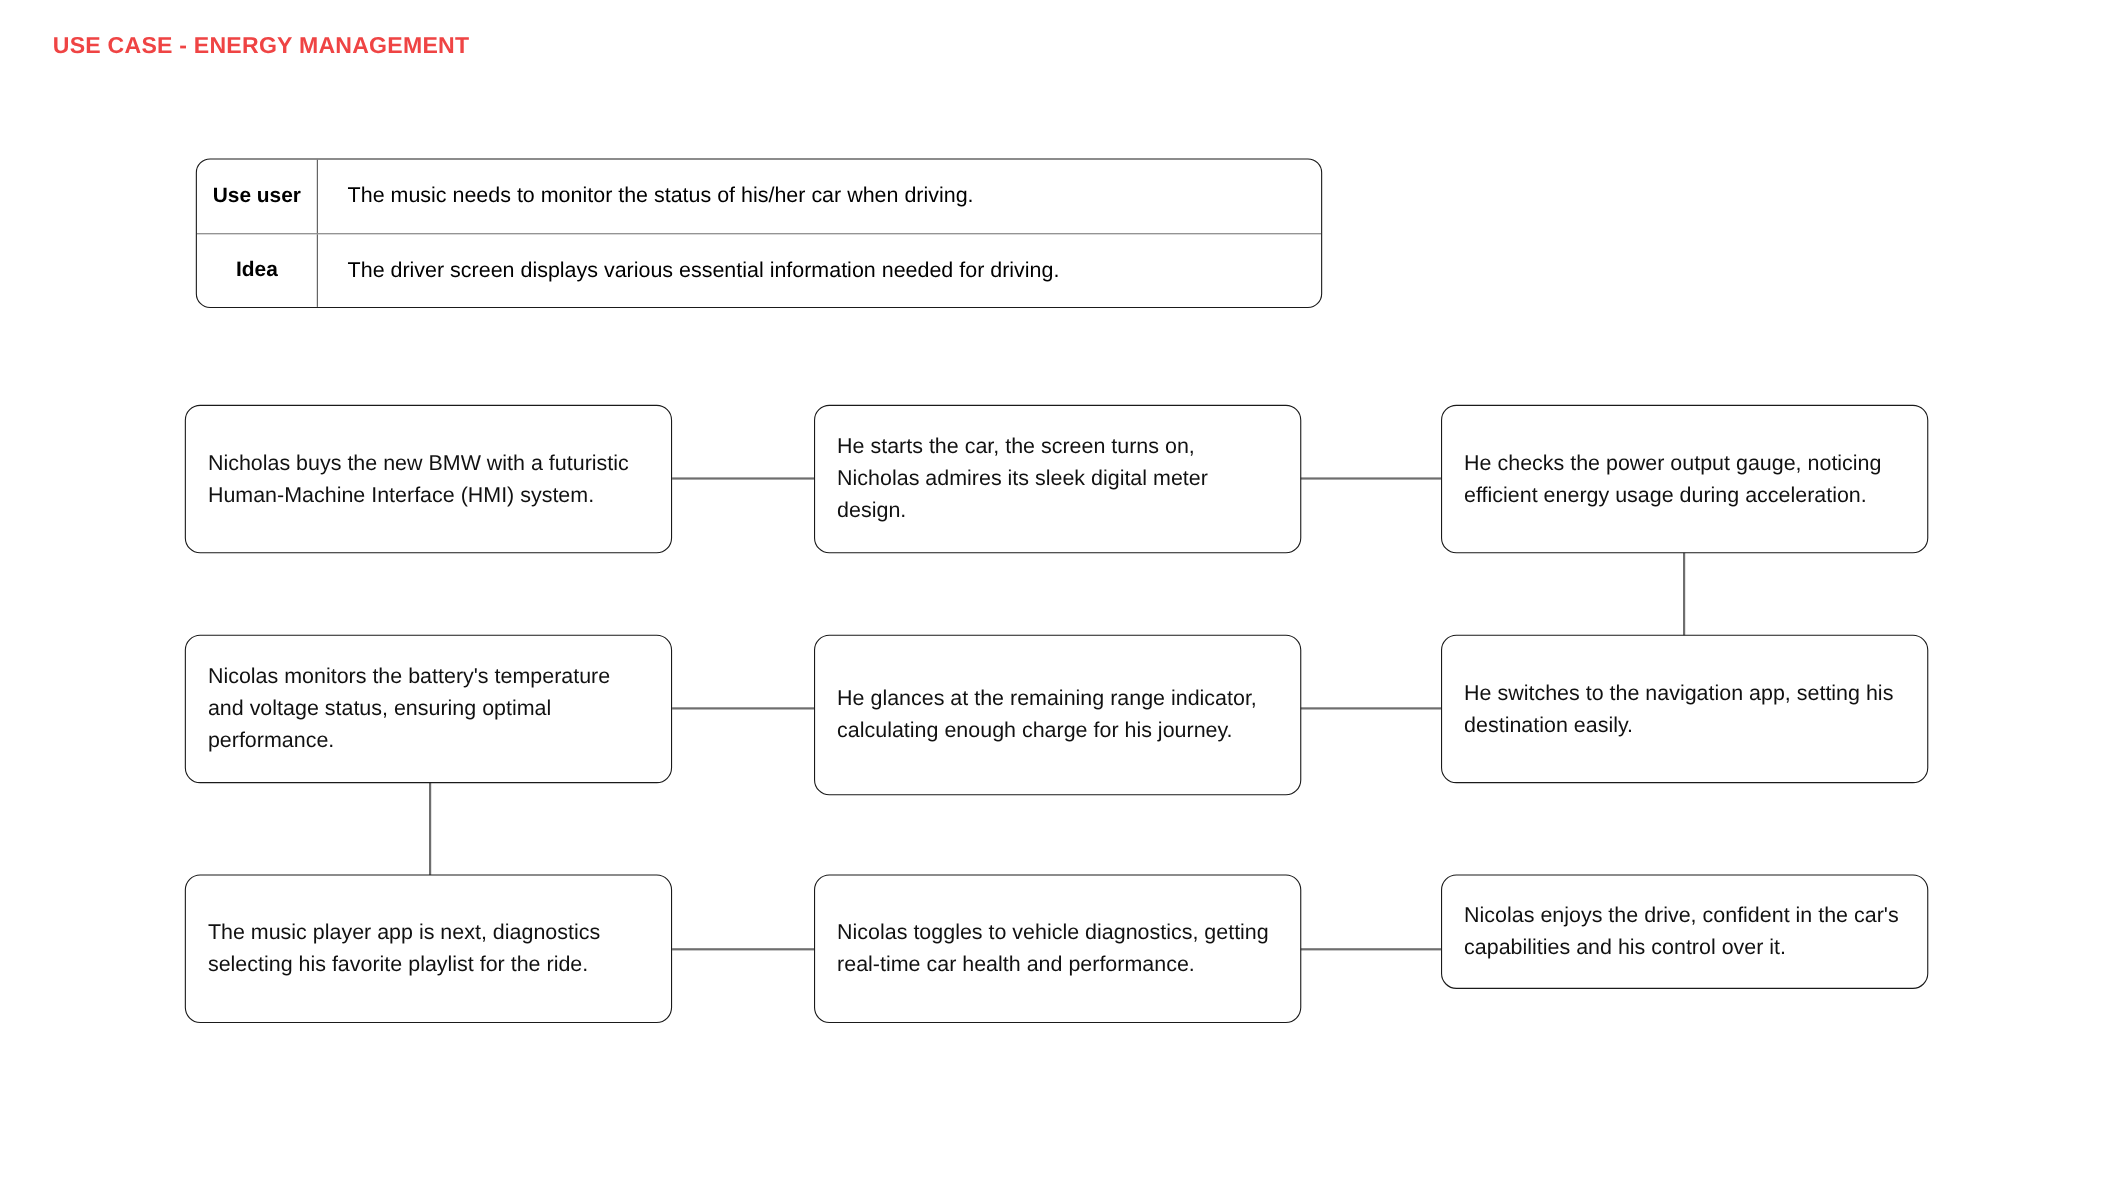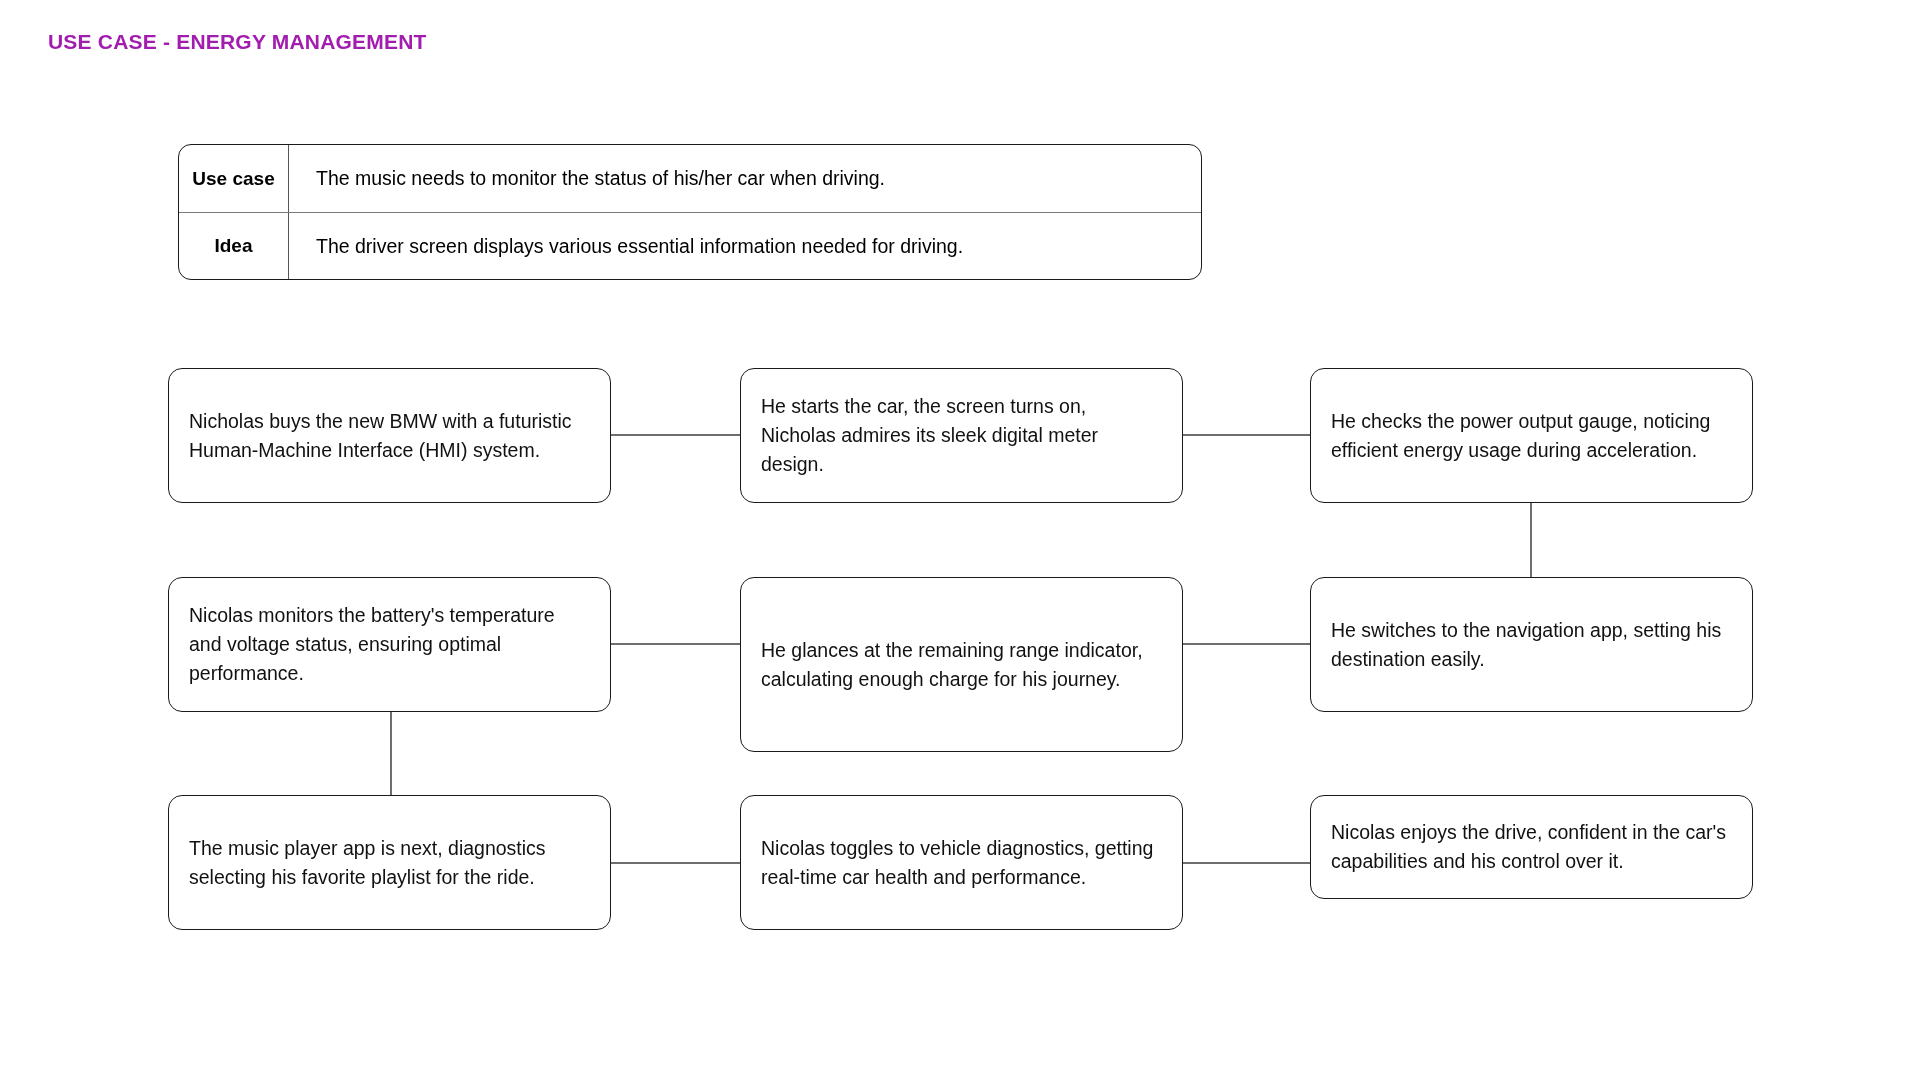--- a/index.html
+++ b/index.html
@@ -17,21 +17,21 @@
   }
 
   
   #page-title {
     position: absolute;
     left: 48px;
     top: 30px;
     font-size: 21px;
     font-weight: bold;
     letter-spacing: 0.2px;
-    color: #a21caf;
+    color: #ef4444;
     white-space: nowrap;
   }
 
   
   #usecase-table {
     position: absolute;
     left: 178px;
     top: 144px;
     width: 1024px;
     height: 136px;
@@ -115,21 +115,21 @@
     background: #6e6e6e;
   }
 </style>
 </head>
 <body>
 
 <div id="page-title">USE CASE - ENERGY MANAGEMENT</div>
 
 <div id="usecase-table">
   <div class="tbl-row">
-    <div class="tbl-label">Use case</div>
+    <div class="tbl-label">Use user</div>
     <div class="tbl-value">The music needs to monitor the status of his/her car when driving.</div>
   </div>
   <div class="tbl-row divider">
     <div class="tbl-label">Idea</div>
     <div class="tbl-value">The driver screen displays various essential information needed for driving.</div>
   </div>
 </div>
 
 <div id="flow">
 
@@ -148,21 +148,21 @@
   <div class="node" style="left:740px; top:368px; width:443px; height:135px;">
     <div class="node-text">He starts the car, the screen turns on, Nicholas admires its sleek digital meter design.</div>
   </div>
   <div class="node" style="left:1310px; top:368px; width:443px; height:135px;">
     <div class="node-text">He checks the power output gauge, noticing efficient energy usage during acceleration.</div>
   </div>
 
   <div class="node" style="left:168px; top:577px; width:443px; height:135px;">
     <div class="node-text"> Nicolas monitors the battery's temperature and voltage status, ensuring optimal performance.</div>
   </div>
-  <div class="node" style="left:740px; top:577px; width:443px; height:175px;">
+  <div class="node" style="left:740px; top:577px; width:443px; height:146px;">
     <div class="node-text">He glances at the remaining range indicator, calculating enough charge for his journey.</div>
   </div>
   <div class="node" style="left:1310px; top:577px; width:443px; height:135px;">
     <div class="node-text">He switches to the navigation app, setting his destination easily.</div>
   </div>
 
   <div class="node" style="left:168px; top:795px; width:443px; height:135px;">
     <div class="node-text">The music player app is next, diagnostics selecting his favorite playlist for the ride.</div>
   </div>
   <div class="node" style="left:740px; top:795px; width:443px; height:135px;">

